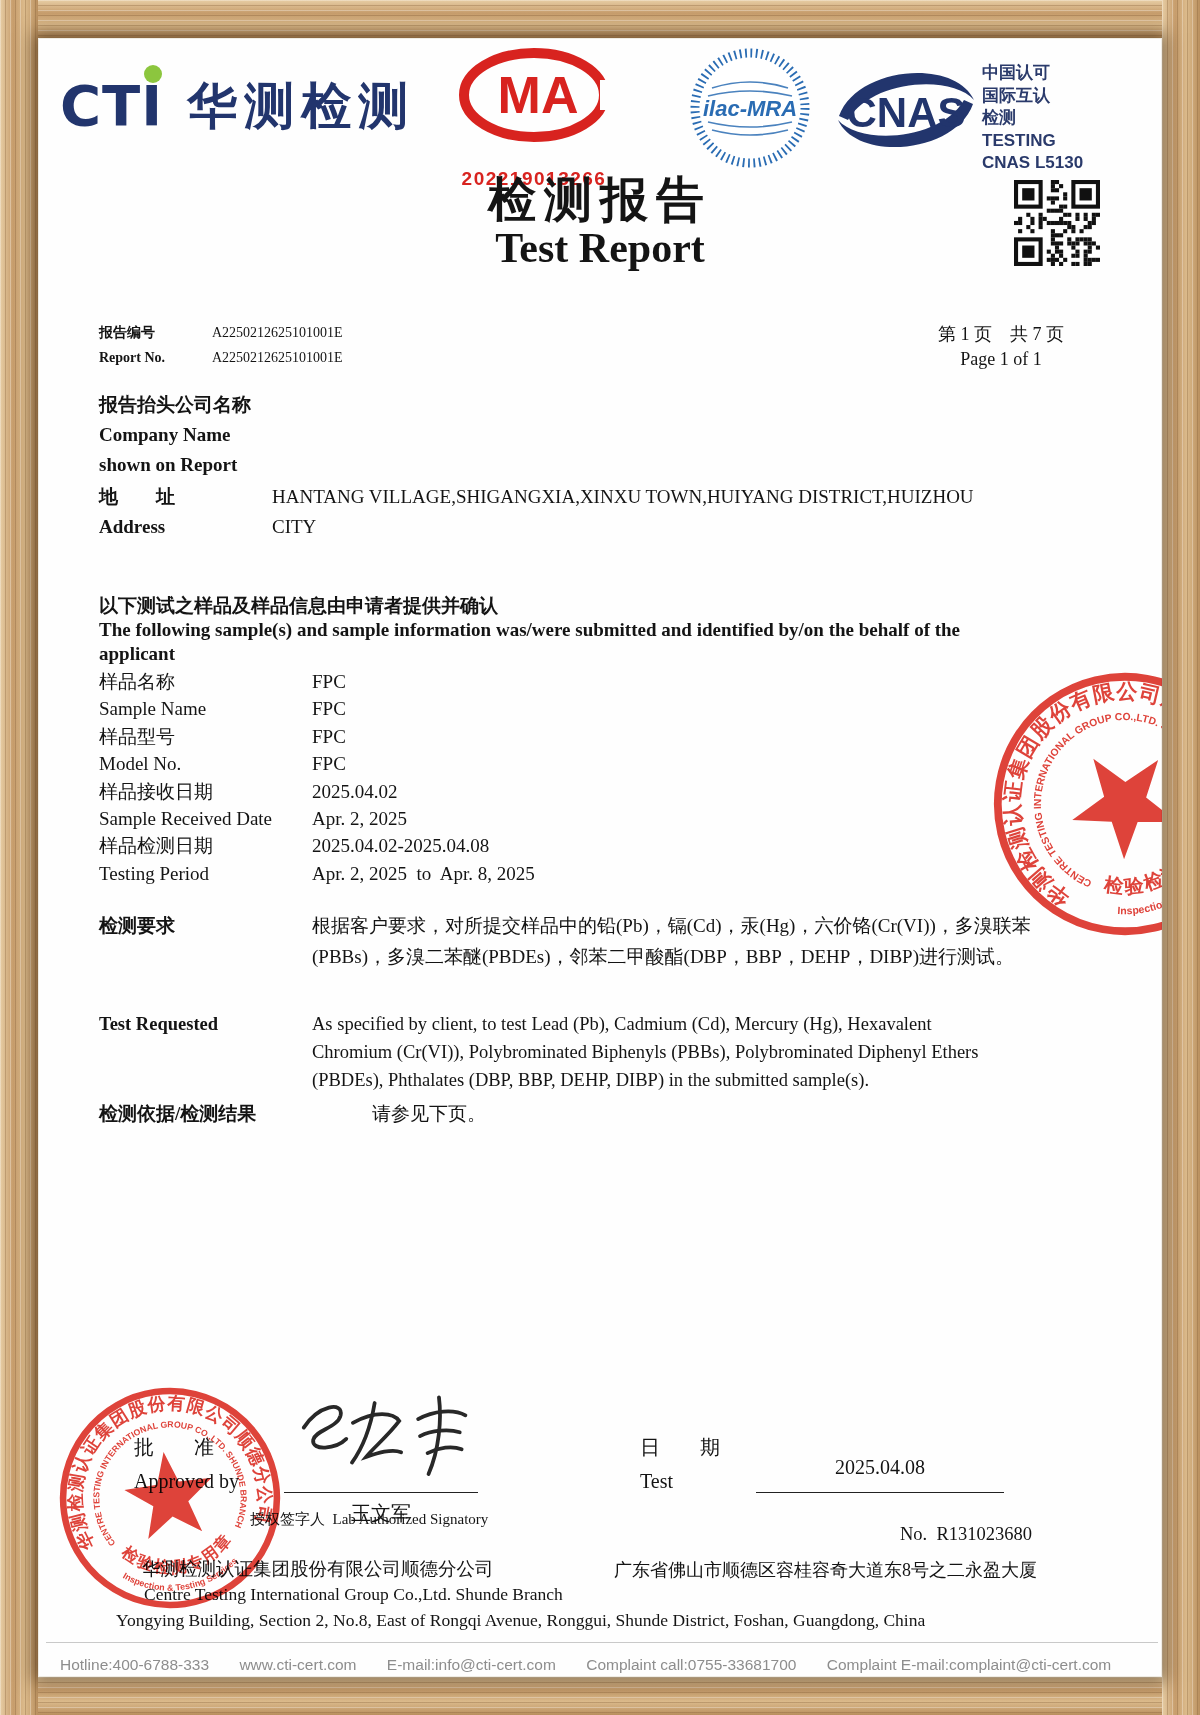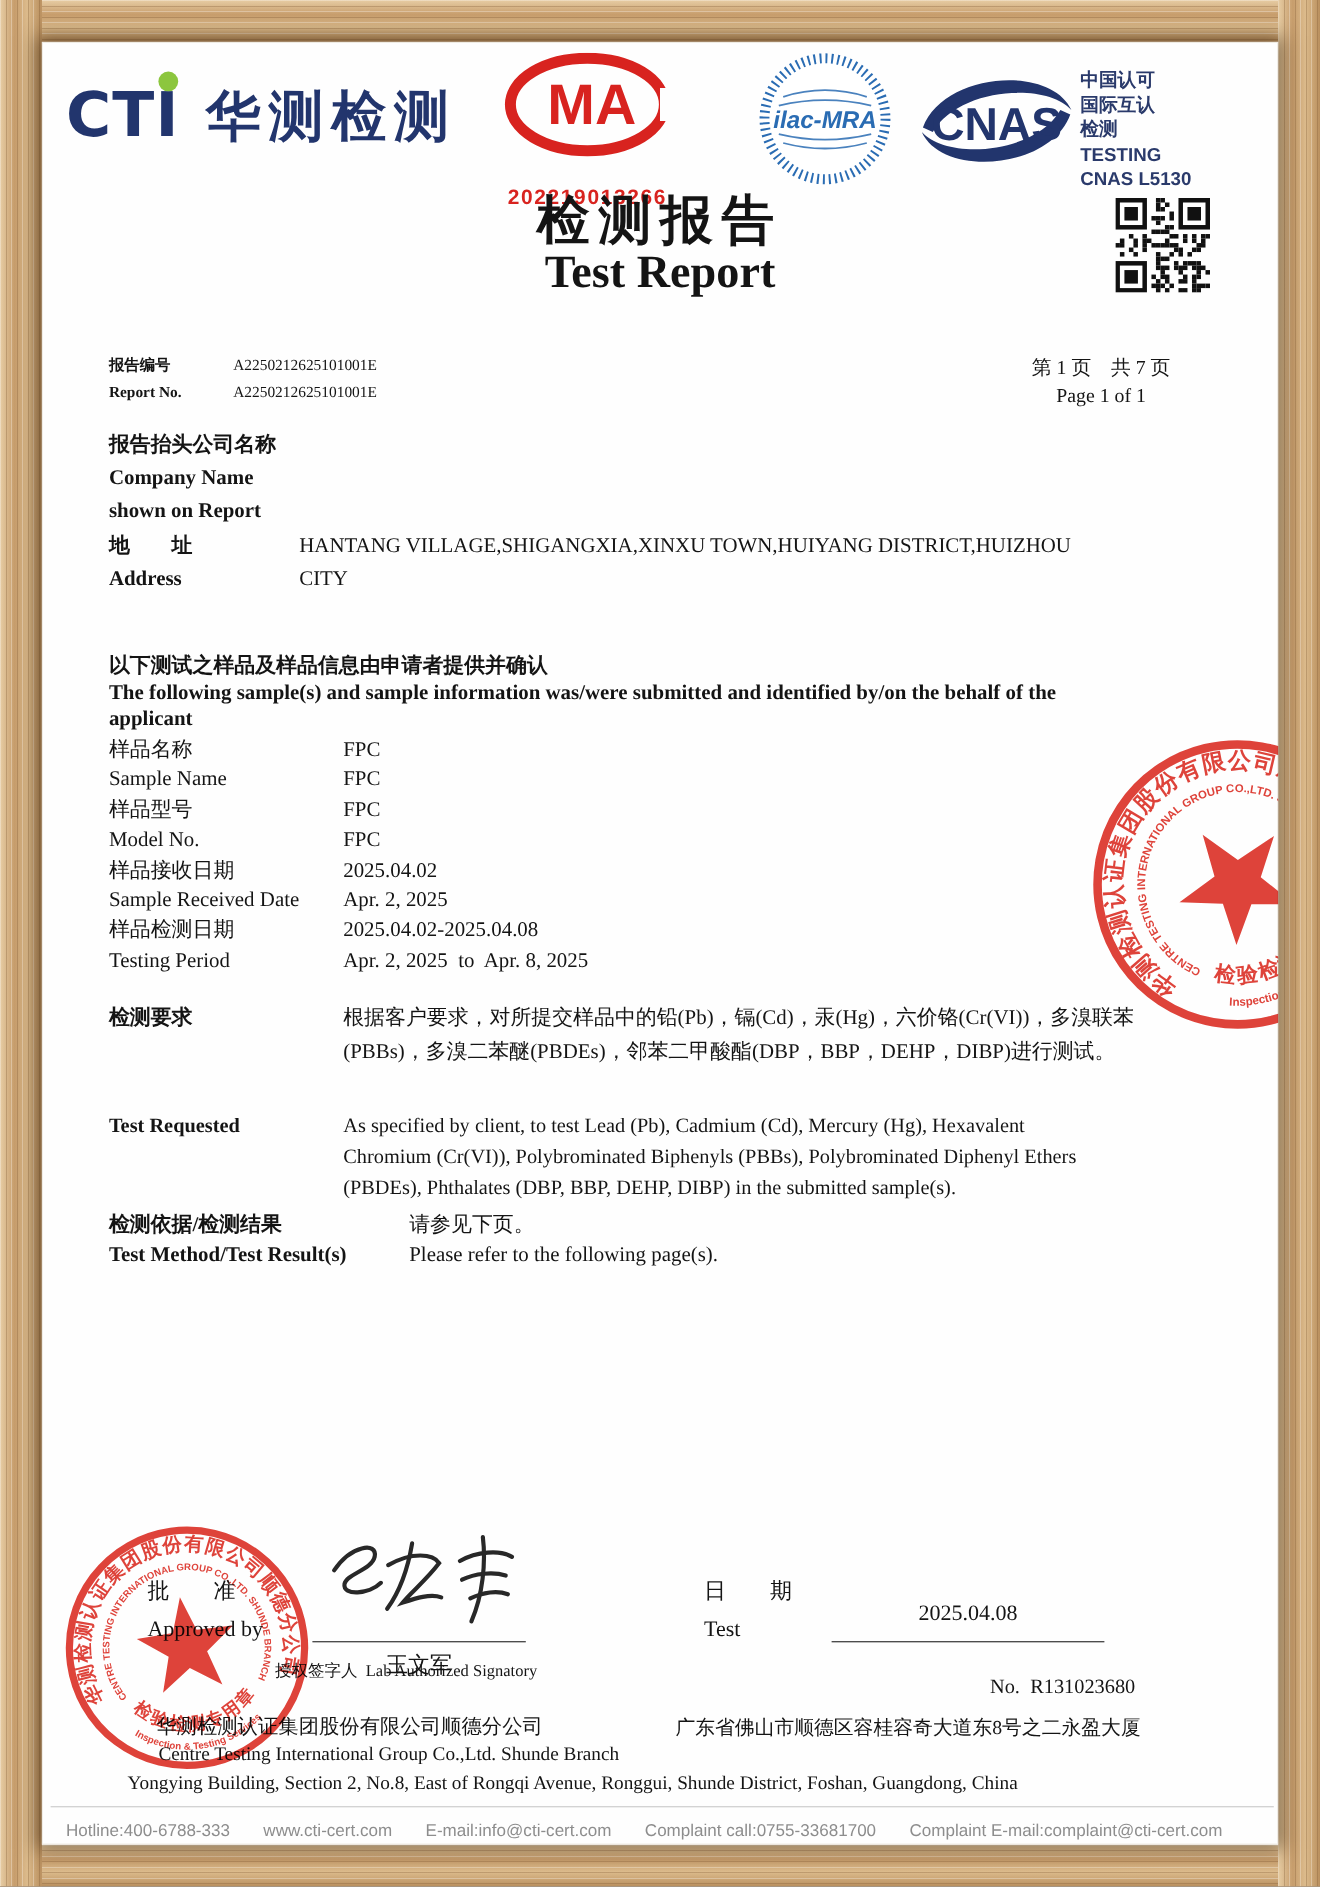--- a/index.html
+++ b/index.html
@@ -348,24 +348,20 @@
     <div class="abs req-en row">
       <span class="lbl">Test Requested</span>
       <span class="val">As specified by client, to test Lead (Pb), Cadmium (Cd), Mercury (Hg), Hexavalent Chromium (Cr(VI)), Polybrominated Biphenyls (PBBs), Polybrominated Diphenyl Ethers (PBDEs), Phthalates (DBP, BBP, DEHP, DIBP) in the submitted sample(s).</span>
     </div>
 
     <div class="abs method">
       <div class="row">
         <span class="lbl">检测依据/检测结果</span>
         <span>请参见下页。</span>
       </div>
-      <div class="row">
-        <span class="lbl">Test Method/Test Result(s)</span>
-        <span>Please refer to the following page(s).</span>
-      </div>
     </div>
 
     <div class="abs approve-block">
       <div class="pre">批　　准</div>
       <div>Approved by</div>
     </div>
 
     <svg class="abs sig-svg" width="200" height="104" viewBox="0 0 210 110">
       <g fill="none" stroke="#161616" stroke-width="4" stroke-linecap="round" opacity=".92">
         <path d="M18,44 C34,20 60,16 57,31 C54,44 30,47 28,57 C26,69 52,67 63,56"></path>

